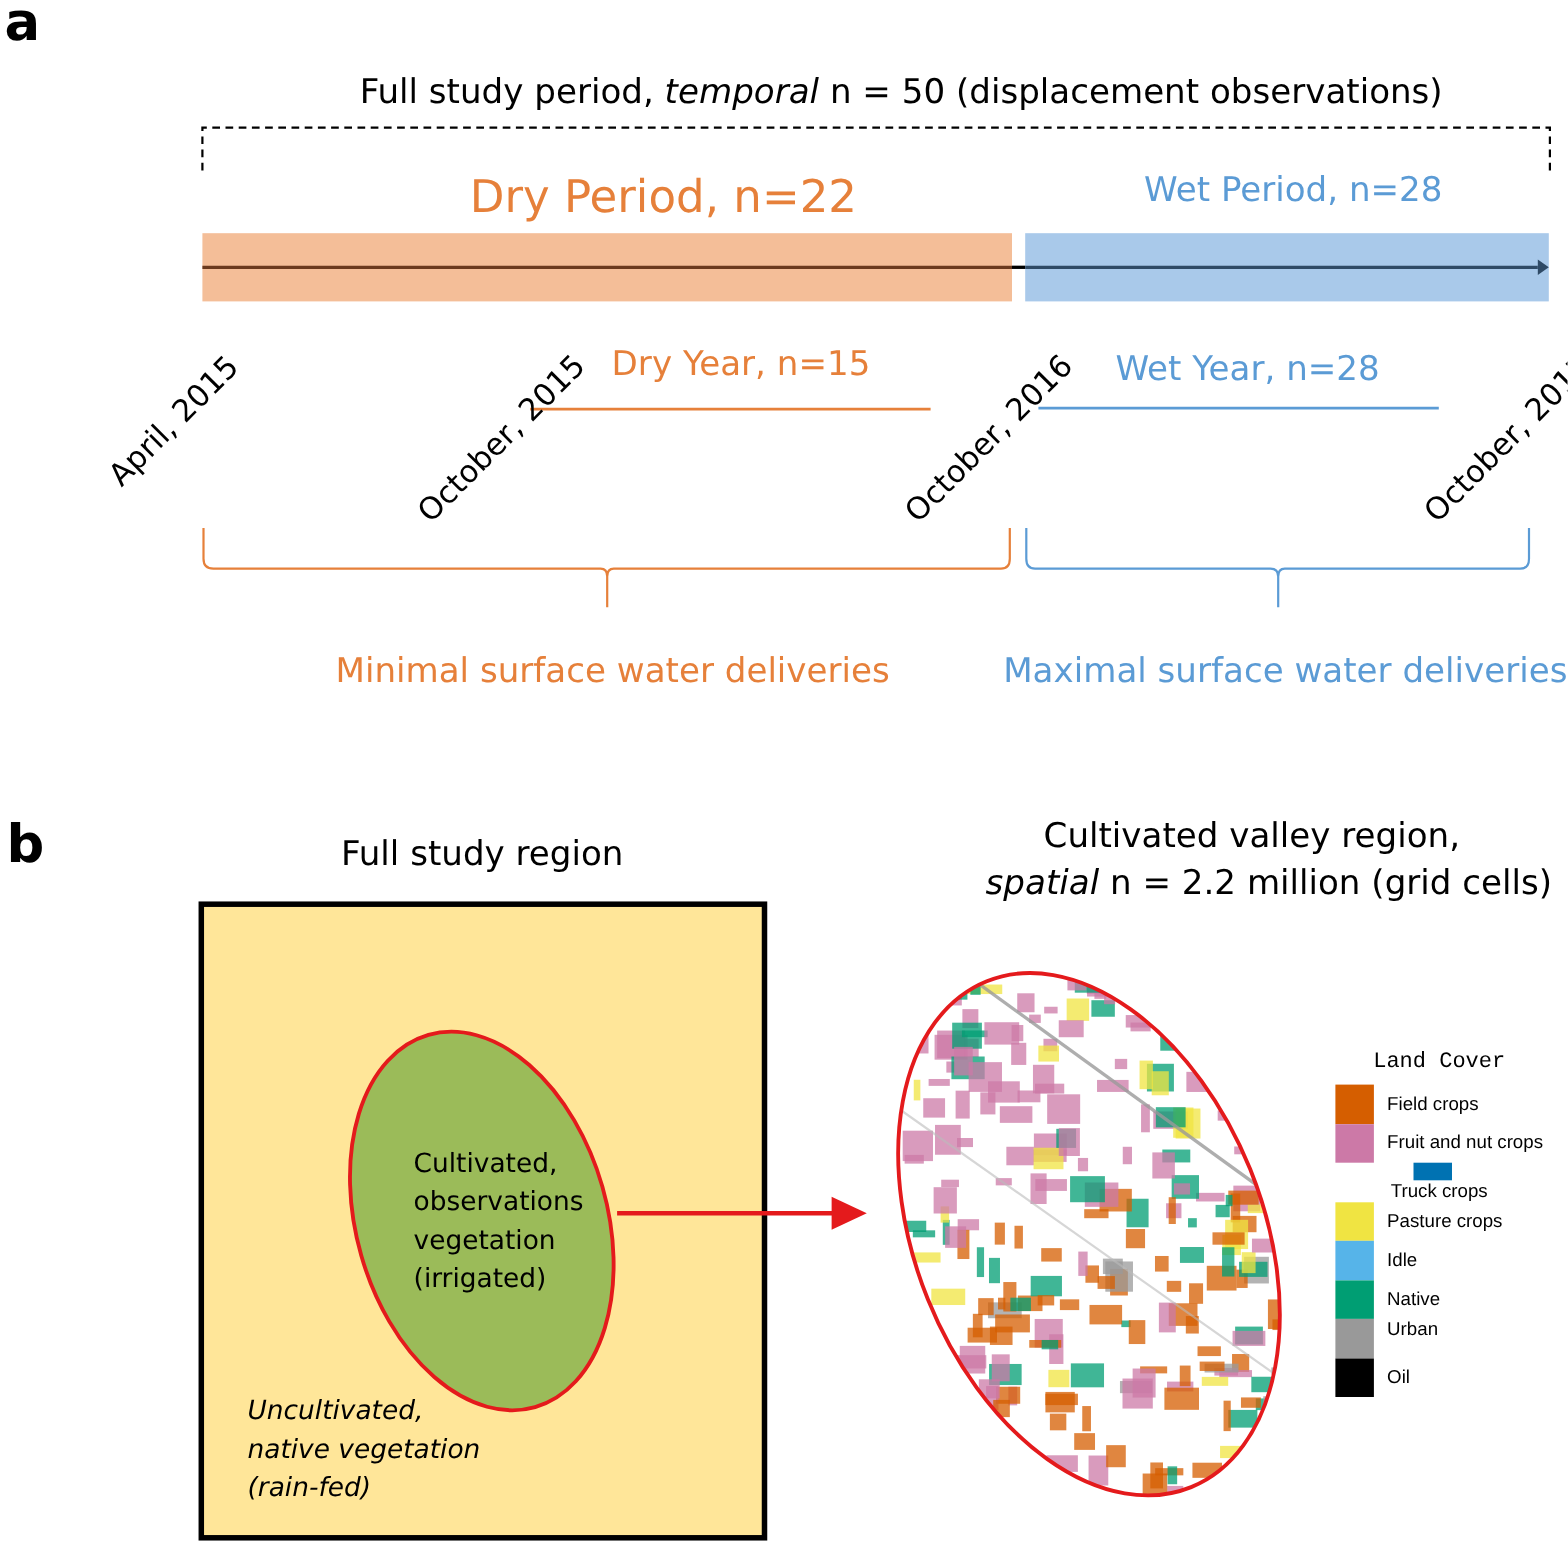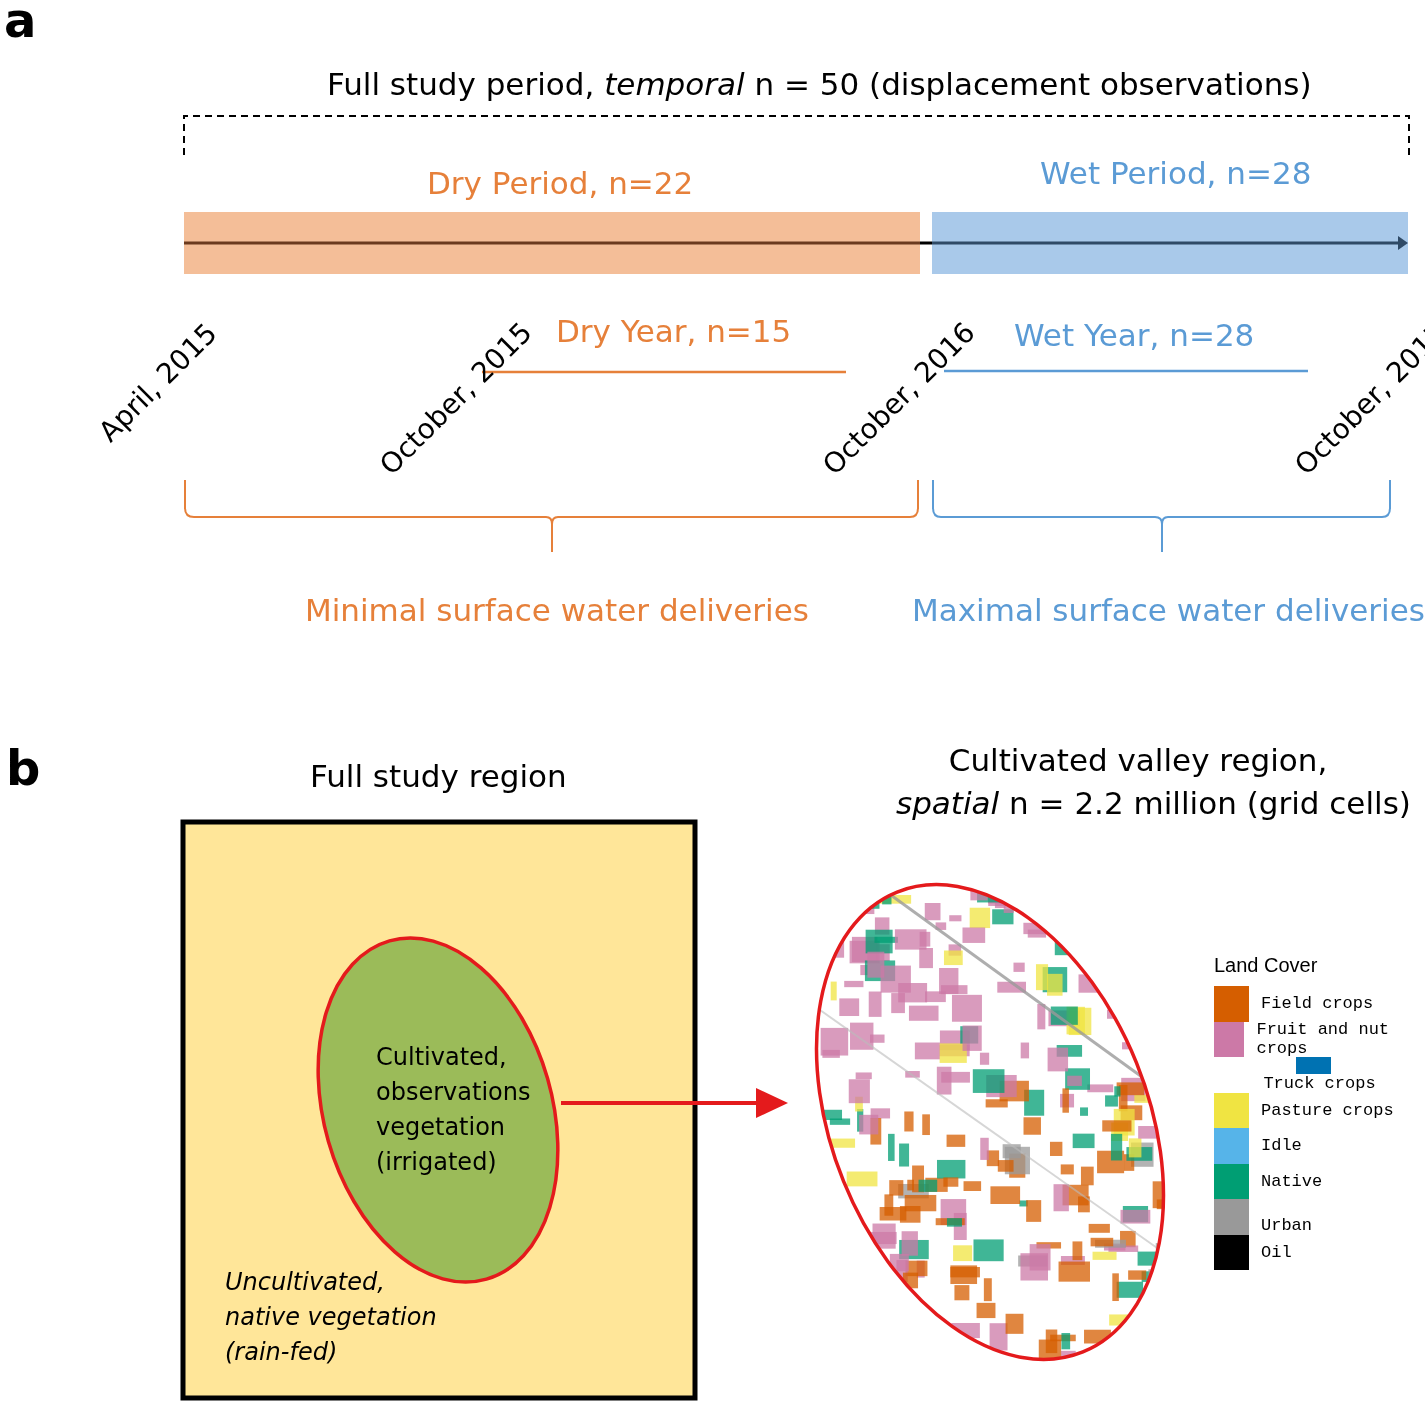--- a/index.html
+++ b/index.html
@@ -5,22 +5,22 @@
   html, body { margin: 0; padding: 0; background: #ffffff; }
   body { width: 1425px; height: 1410px; position: relative; overflow: hidden;
          font-family: "Liberation Sans", "DejaVu Sans", sans-serif; color: #000; }
   .abs { position: absolute; }
   .panel-label { font-family: "DejaVu Sans", sans-serif; font-weight: bold; font-size: 48px; line-height: 1; }
   .t { font-family: "DejaVu Sans", sans-serif; white-space: nowrap; }
   .orange { color: #E6803A; }
   .blue { color: #5B9BD5; }
   .rot { transform-origin: 0 0; transform: rotate(-45deg); font-size: 28px; }
   svg { position: absolute; left: 0; top: 0; }
-  .legend-title { font-family: Liberation Sans, sans-serif; font-size: 20px; }
-  .legend-item { font-family: Liberation Mono, monospace; font-size: 17px; }
+  .legend-title { font-family: Liberation Mono, monospace; font-size: 20px; text-align: center; }
+  .legend-item { font-family: Liberation Sans, sans-serif; font-size: 17px; }
 </style>
 </head>
 <body>
 
 <div class="abs panel-label" style="left:4px; top:-4px;">a</div>
 
 <div class="abs t" style="left:327px; top:66px; font-size:31px;">
   <span>Full study period, </span><i>temporal</i><span> n = 50 (displacement observations)</span>
 </div>
 
@@ -36,21 +36,21 @@
   <line x1="932" y1="243" x2="1398" y2="243" stroke="#2F4A66" stroke-width="3"></line>
   <polygon points="1398,236 1408,243 1398,250" fill="#2F4A66"></polygon>
 
   <line x1="482" y1="372" x2="846" y2="372" stroke="#E6803A" stroke-width="2.5"></line>
   <line x1="944" y1="371" x2="1308" y2="371" stroke="#5B9BD5" stroke-width="2.5"></line>
 
   <path d="M185,480 L185,508 Q185,517 194,517 L546,517 Q552,517 552,524 L552,552 M552,524 Q552,517 558,517 L910,517 Q918,517 918,508 L918,480" fill="none" stroke="#E6803A" stroke-width="2"></path>
   <path d="M933,480 L933,508 Q933,517 941,517 L1155,517 Q1162,517 1162,524 L1162,552 M1162,524 Q1162,517 1168,517 L1382,517 Q1390,517 1390,508 L1390,480" fill="none" stroke="#5B9BD5" stroke-width="2"></path>
 </svg>
 
-<div class="abs t orange" style="left:427px; top:165px; font-size:31px;">Dry Period, n=22</div>
+<div class="abs t orange" style="left:427px; top:155px; font-size:41px;">Dry Period, n=22</div>
 <div class="abs t blue" style="left:1040px; top:155px; font-size:31px;">Wet Period, n=28</div>
 <div class="abs t orange" style="left:556px; top:313px; font-size:31px;">Dry Year, n=15</div>
 <div class="abs t blue" style="left:1014px; top:317px; font-size:31px;">Wet Year, n=28</div>
 
 <div class="abs t rot" style="left:92px; top:425px;">April, 2015</div>
 <div class="abs t rot" style="left:373px; top:458px;">October, 2015</div>
 <div class="abs t rot" style="left:816px; top:458px;">October, 2016</div>
 <div class="abs t rot" style="left:1288px; top:458px;">October, 2017</div>
 
 <div class="abs t orange" style="left:305px; top:592px; font-size:31px;">Minimal surface water deliveries</div>
@@ -382,21 +382,21 @@
         <span class="legend-item">Pasture crops</span>
       </div>
       <div style="display: flex; align-items: center; height: 35.5px;">
         <span style="display: inline-block; width: 35px; height: 35.5px; margin-right: 12px; background: rgb(86, 180, 233);"></span>
         <span class="legend-item">Idle</span>
       </div>
       <div style="display: flex; align-items: center; height: 35.5px;">
         <span style="display: inline-block; width: 35px; height: 35.5px; margin-right: 12px; background: rgb(0, 158, 115);"></span>
         <span class="legend-item">Native</span>
       </div>
-      <div style="display: flex; align-items: flex-end; height: 35.5px;">
+      <div style="display: flex; align-items: flex-start; height: 35.5px;">
         <span style="display: inline-block; width: 35px; height: 35.5px; margin-right: 12px; background: rgb(153, 153, 153);"></span>
         <span class="legend-item">Urban</span>
       </div>
       <div style="display: flex; align-items: center; height: 35.5px;">
         <span style="display: inline-block; width: 35px; height: 35.5px; margin-right: 12px; background: rgb(0, 0, 0);"></span>
         <span class="legend-item">Oil</span>
       </div>
     </div>
 </div>
 

